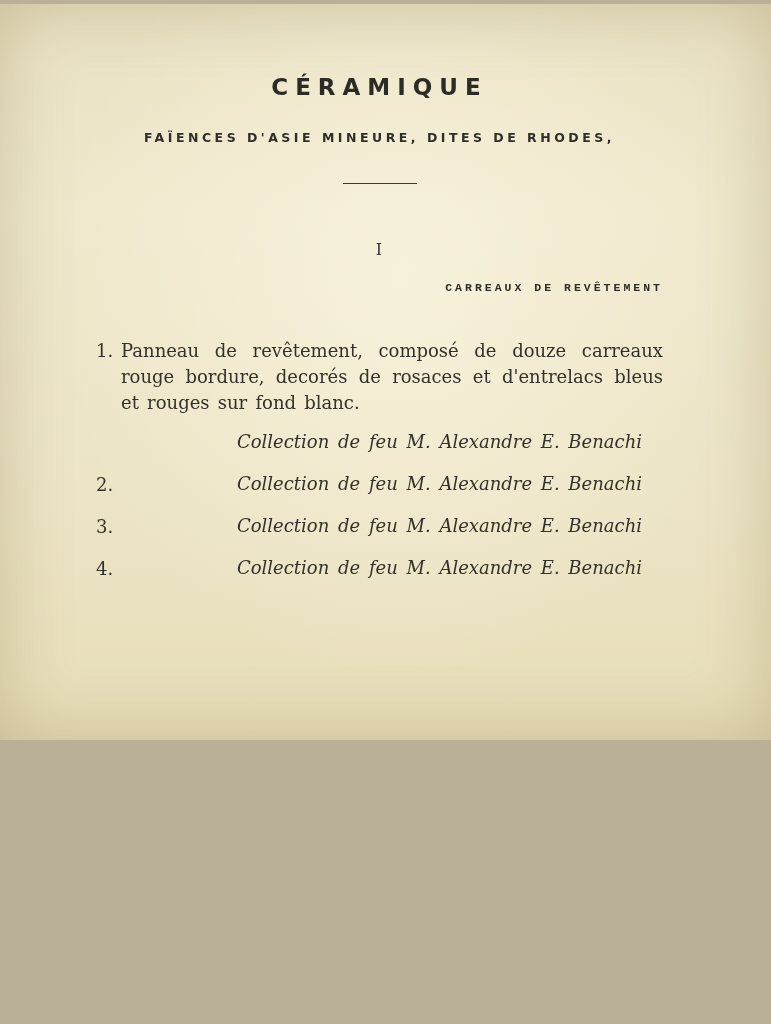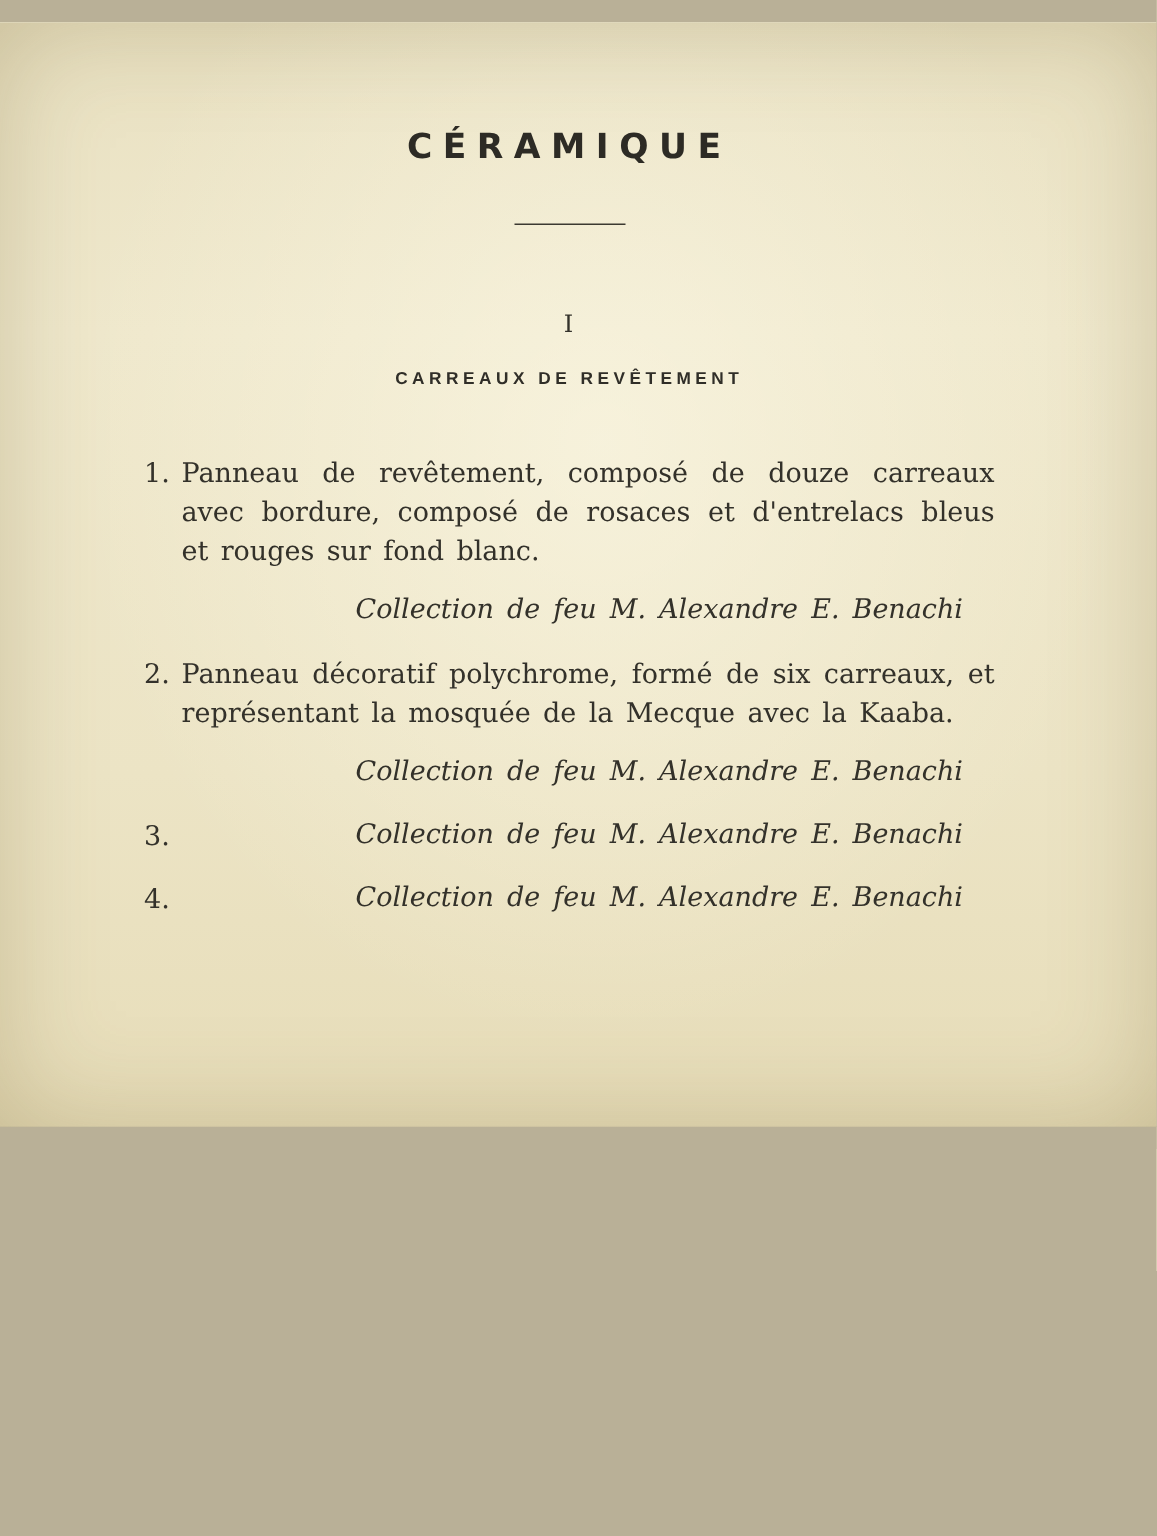--- a/index.html
+++ b/index.html
@@ -4,21 +4,21 @@
 <style>
   html, body {
     margin: 0;
     padding: 0;
     background: #b9b097;
   }
   .page {
     position: relative;
     width: 771px;
     height: 736px;
-    margin: 15px auto;
+    margin: 4px auto;
     overflow: hidden;
     color: #34322b;
     background-color: #ece4c6;
     background-image:
       radial-gradient(ellipse at 52% 38%, rgba(255, 252, 236, 0.50), rgba(255,252,236,0) 62%),
       linear-gradient(180deg, #e9e1c2 0%, #efe8cc 28%, #ece4c5 68%, #e7ddb9 100%);
     box-shadow: inset 0 0 70px rgba(120, 100, 50, 0.28);
     font-family: "DejaVu Serif", "Liberation Serif", serif;
   }
   .content {
@@ -51,22 +51,22 @@
     margin: 38px auto 0 auto;
   }
   .section-numeral {
     text-align: center;
     font-size: 16px;
     letter-spacing: 1px;
     margin: 56px 0 0 0;
     color: #34322b;
   }
   .section-title {
-    text-align: center;
-    font-family: Liberation Sans, sans-serif;
+    text-align: right;
+    font-family: Liberation Mono, monospace;
     font-weight: bold;
     font-size: 11.5px;
     letter-spacing: 3px;
     color: #302e28;
     margin: 22px 0 0 0;
   }
 
   
   .items {
     margin-top: 44px;
@@ -110,41 +110,41 @@
   }
 </style>
 </head>
 <body>
 
 <div class="page">
   <div class="content">
 
     <h1 class="title">CÉRAMIQUE</h1>
 
+    <div class="subtitle">FAÏENCES D'ASIE MINEURE, DITES DE RHODES,</div>
 
 
     <hr class="rule">
 
     <div class="section-numeral">I</div>
 
     <div class="section-title">CARREAUX DE REVÊTEMENT</div>
 
     <div class="items">
   <div class="catalog-item">
     <span class="item-number">1.</span>
     <div class="item-paragraphs">
-            <p class="item-text">Panneau de revêtement, composé de douze carreaux avec bordure, composé de rosaces et d'entrelacs bleus et rouges sur fond blanc.</p>
+            <p class="item-text">Panneau de revêtement, composé de douze carreaux rouge bordure, decorés de rosaces et d'entrelacs bleus et rouges sur fond blanc.</p>
           </div>
     <div class="item-attribution">Collection de feu M. Alexandre E.  Benachi</div>
   </div>
 
   <div class="catalog-item">
     <span class="item-number">2.</span>
     <div class="item-paragraphs">
-            <p class="item-text">Panneau décoratif polychrome, formé de six carreaux, et représentant la mosquée de la Mecque avec la Kaaba.</p>
           </div>
     <div class="item-attribution">Collection de feu M. Alexandre E. Benachi</div>
   </div>
 
   <div class="catalog-item">
     <span class="item-number">3.</span>
     <div class="item-attribution">Collection de feu  M. Alexandre E. Benachi</div>
   </div>
 
   <div class="catalog-item">

